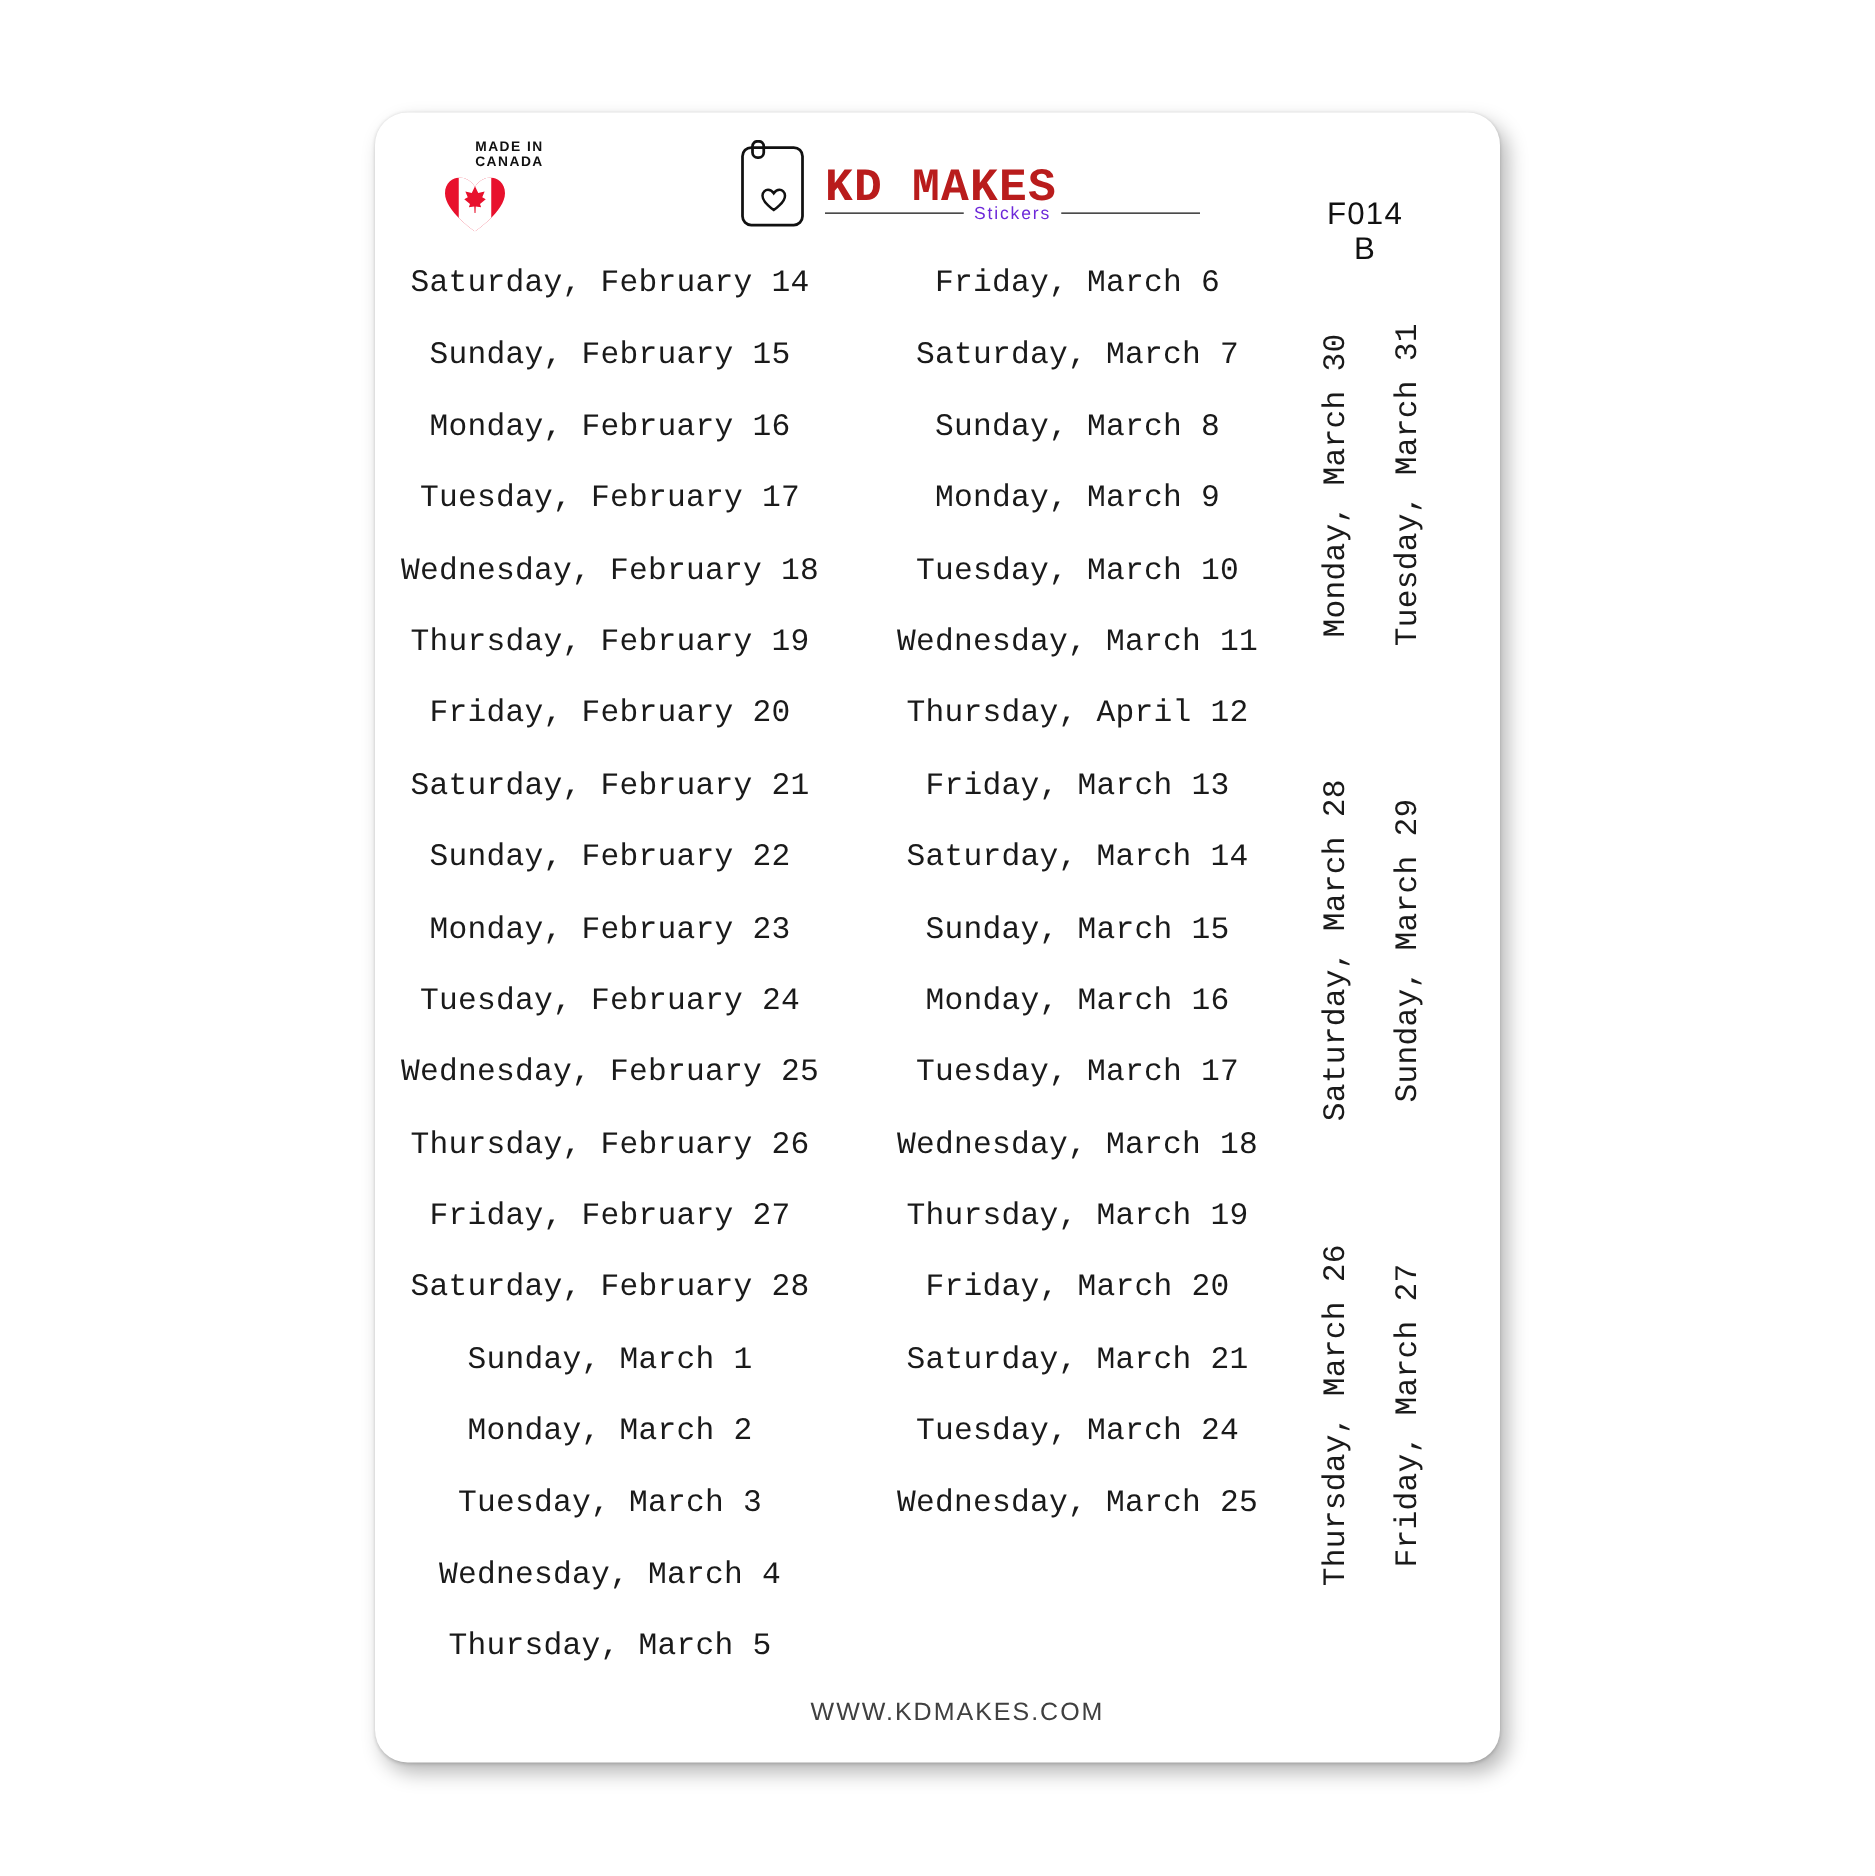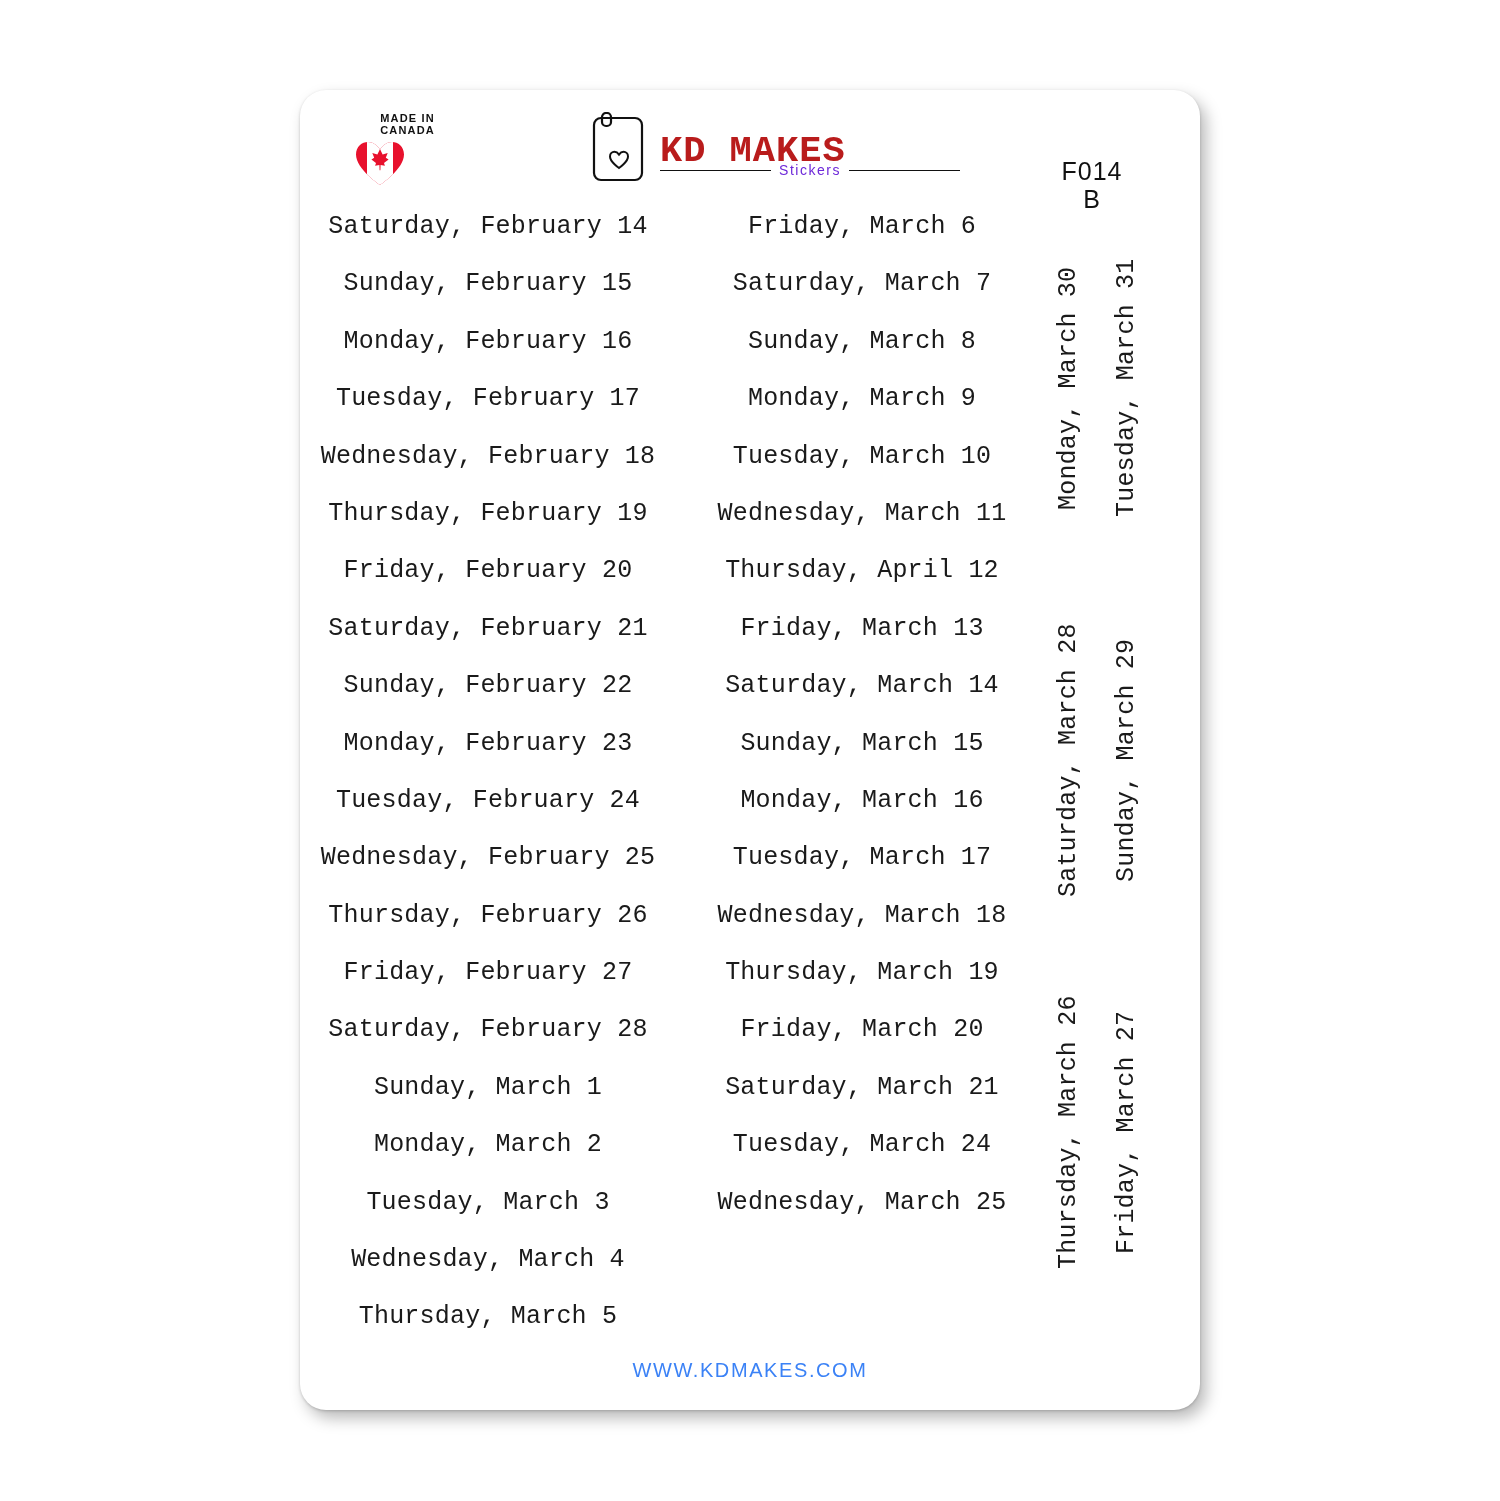--- a/index.html
+++ b/index.html
@@ -185,21 +185,22 @@
 
   .footer-url {
     position: absolute;
     left: 0;
     bottom: 28px;
     width: 900px;
     text-align: center;
     font-family: "Liberation Sans", sans-serif;
     font-size: 20px;
     letter-spacing: 1.6px;
-    color: #3b82f6;
+    color: #404040;
+    padding-left: 16px;
   }
 </style>
 </head>
 <body>
 
 <div class="page">
   <div class="sheet">
 
     <div class="header">
 

